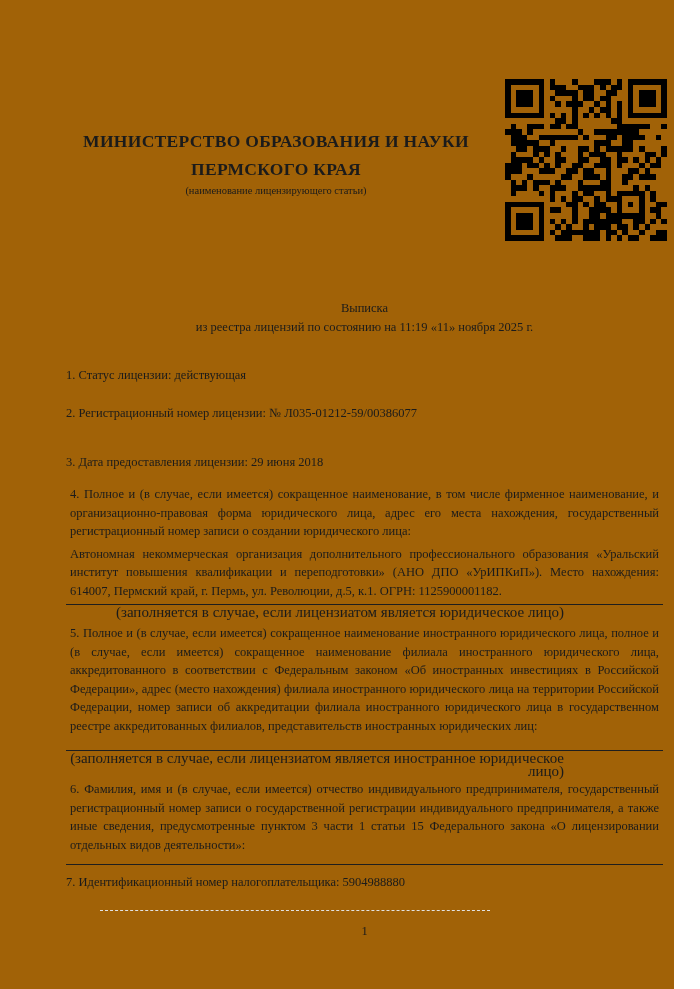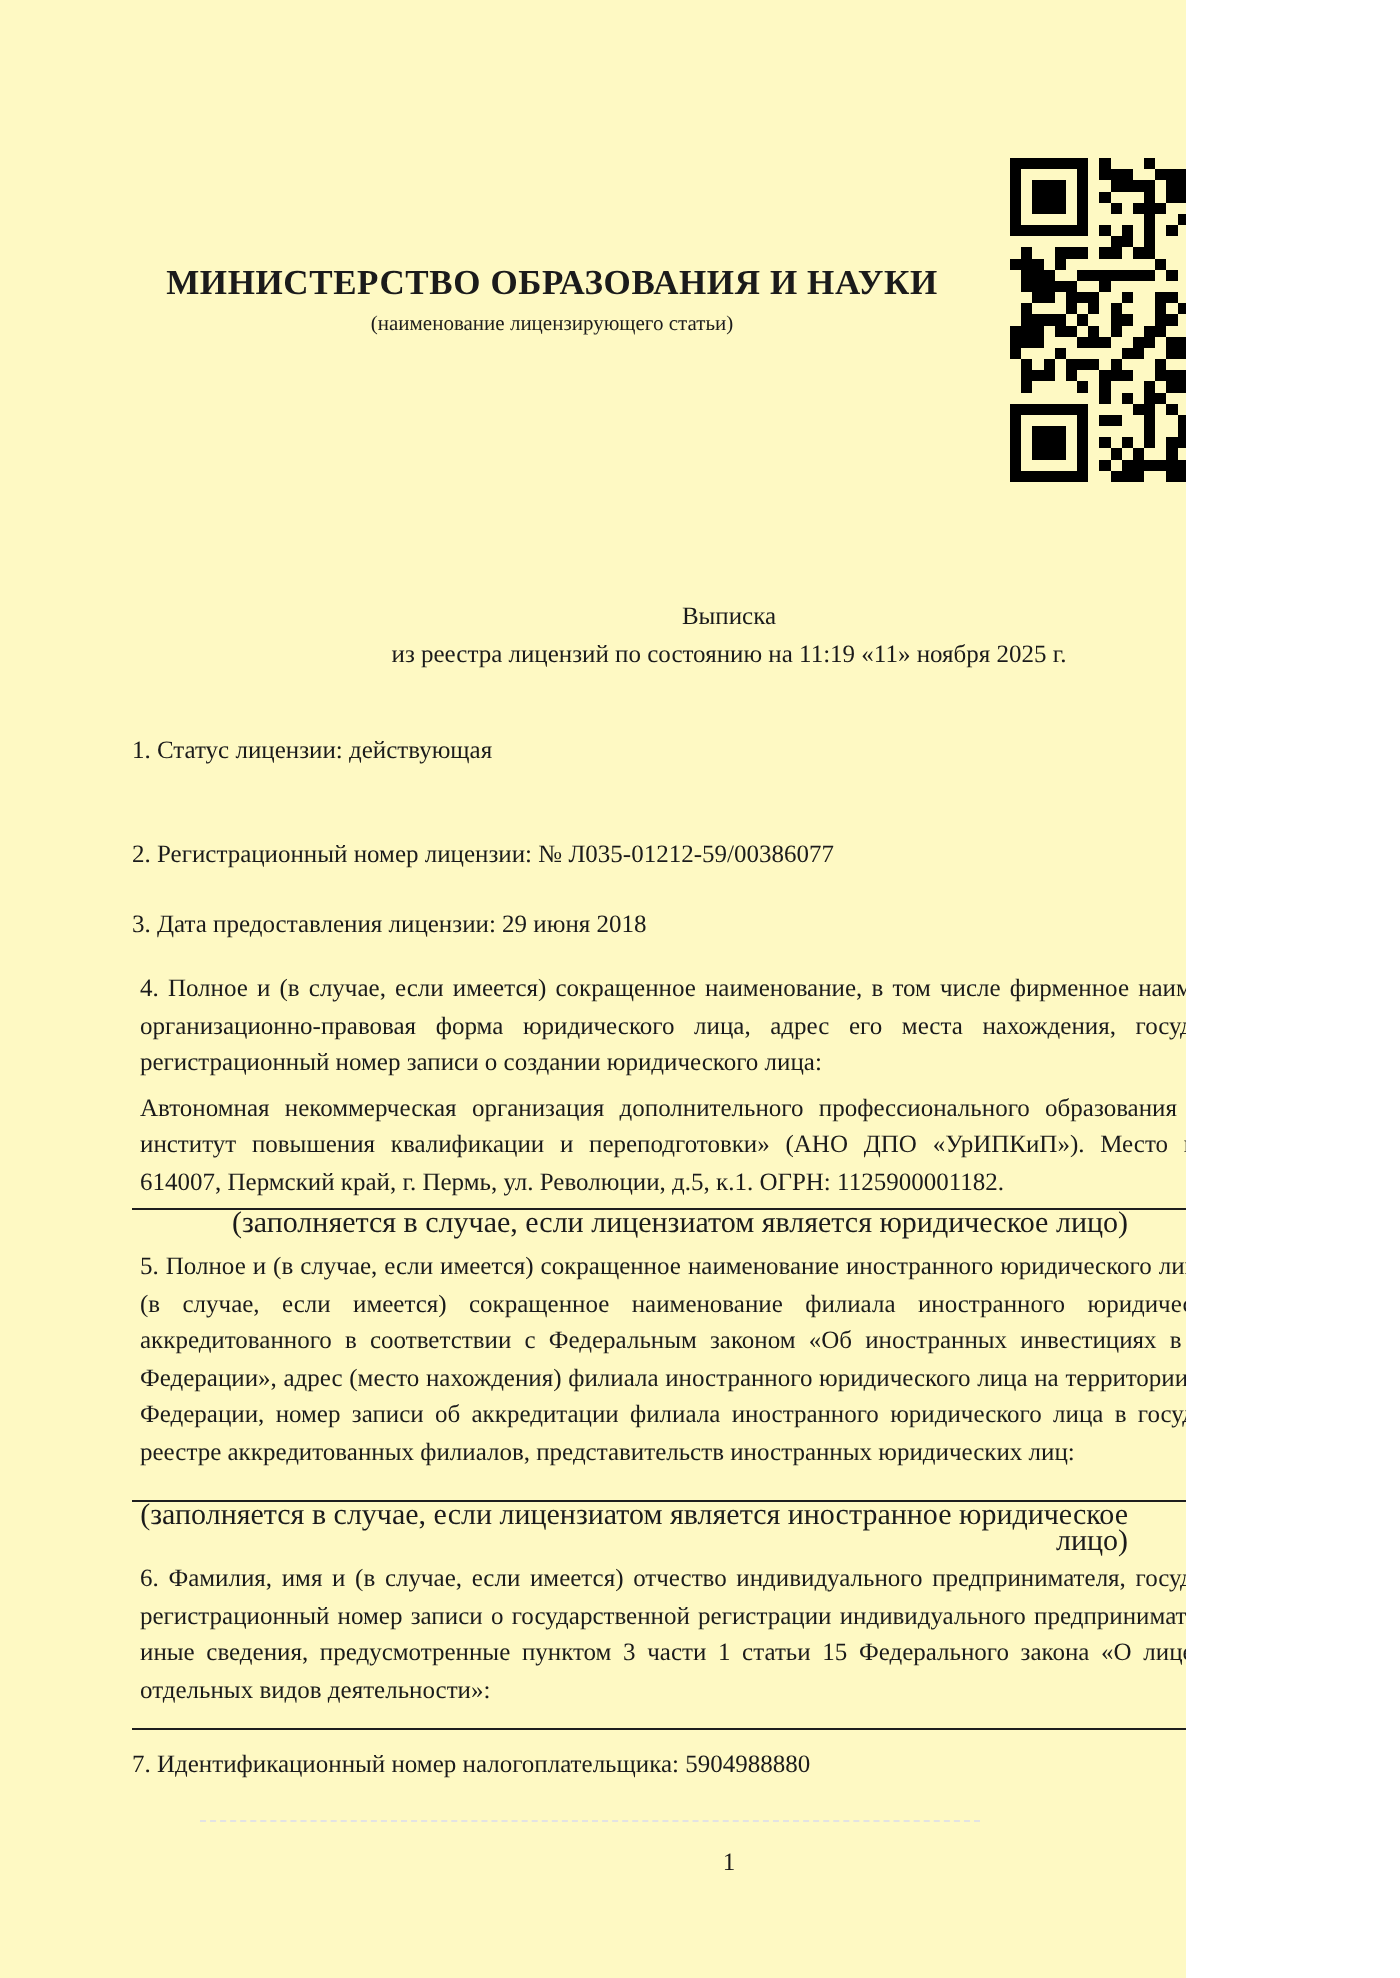--- a/index.html
+++ b/index.html
@@ -1,19 +1,19 @@
 <!DOCTYPE html>
 <html><head>
 <meta charset="utf-8">
 <style>
   html,body{margin:0;padding:0;background:#ffffff;}
   .page{
     position:relative;
-    width:593px;height:989px;
-    background:#fef9c3;
+    width:674px;height:989px;
+    background:#a16207;
     font-family:"Liberation Serif", serif;
     color:#1b1b1b;
     overflow:hidden;
   }
   
   .ministry{
     position:absolute;top:127px;left:57px;width:438px;
     text-align:center;
   }
   .ministry-name{
@@ -59,20 +59,21 @@
     border-top:1px dashed #e3e3e3;
   }
 </style>
 </head>
 <body>
 
 <div class="page">
 
   <div class="ministry">
     <div class="ministry-name">МИНИСТЕРСТВО ОБРАЗОВАНИЯ И НАУКИ</div>
+    <div class="ministry-name">ПЕРМСКОГО КРАЯ</div>
     <div class="ministry-caption">(наименование лицензирующего статьи)</div>
   </div>
 
   <svg class="qr" viewBox="0 0 29 29" shape-rendering="crispEdges" aria-hidden="true">
       <g fill="#000000">
         <rect x="0" y="0" width="1" height="1"></rect>
         <rect x="1" y="0" width="1" height="1"></rect>
         <rect x="2" y="0" width="1" height="1"></rect>
         <rect x="3" y="0" width="1" height="1"></rect>
         <rect x="4" y="0" width="1" height="1"></rect>
@@ -503,21 +504,21 @@
 
   <div class="title-block">
     <div>Выписка</div>
     <div>из реестра лицензий по состоянию на 11:19 «11» ноября 2025 г.</div>
   </div>
 
   <div class="cblock" style="top:366px">
     <p class="line">1. Статус лицензии: действующая</p>
   </div>
 
-  <div class="cblock" style="top:418px">
+  <div class="cblock" style="top:404px">
     <p class="line">2. Регистрационный номер лицензии: № Л035-01212-59/00386077</p>
   </div>
 
   <div class="cblock" style="top:453px">
     <p class="line">3. Дата предоставления лицензии: 29 июня 2018</p>
   </div>
 
   <div class="cblock" style="top:481px">
     <p class="para">4. Полное и (в случае, если имеется) сокращенное наименование, в том числе фирменное наименование, и организационно-правовая форма юридического лица, адрес его места нахождения, государственный регистрационный номер записи о создании юридического лица:</p>
     <p class="para">Автономная некоммерческая организация дополнительного профессионального образования «Уральский институт повышения квалификации и переподготовки» (АНО ДПО «УрИПКиП»). Место нахождения: 614007, Пермский край, г. Пермь, ул. Революции, д.5, к.1. ОГРН: 1125900001182.</p>

